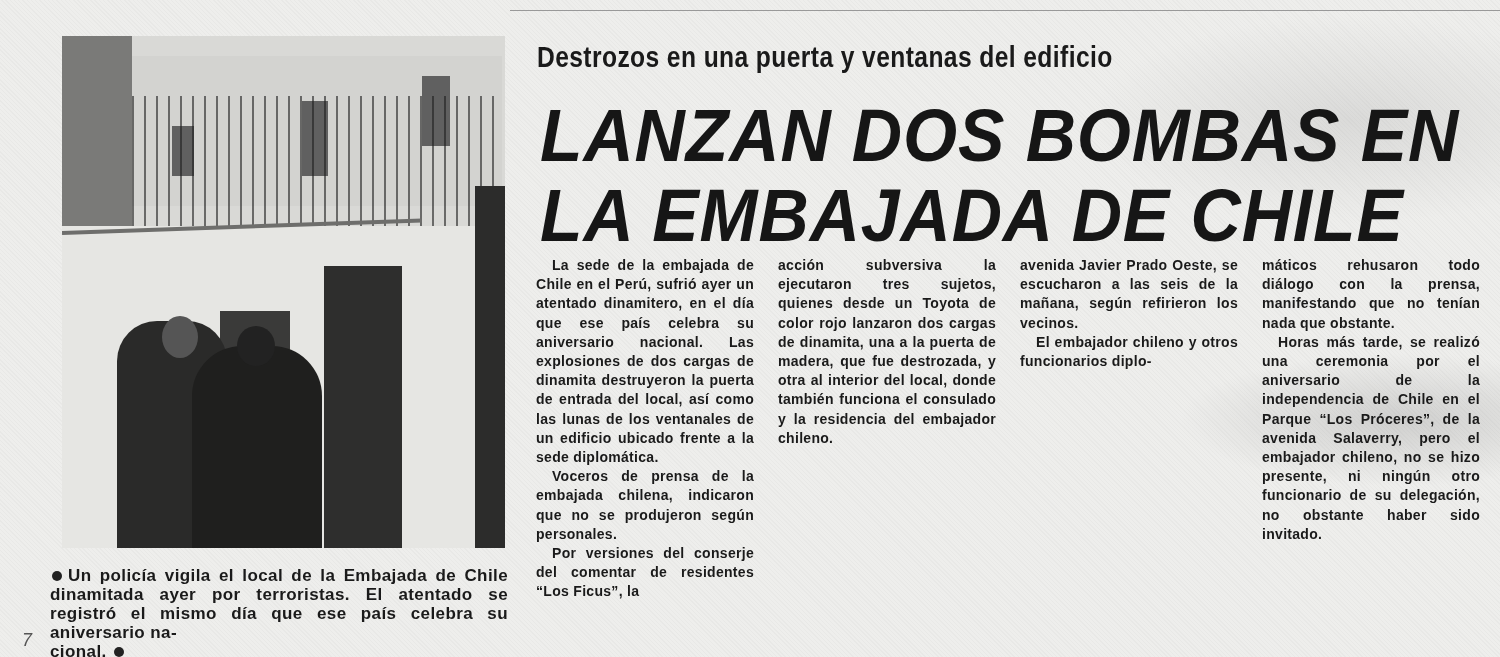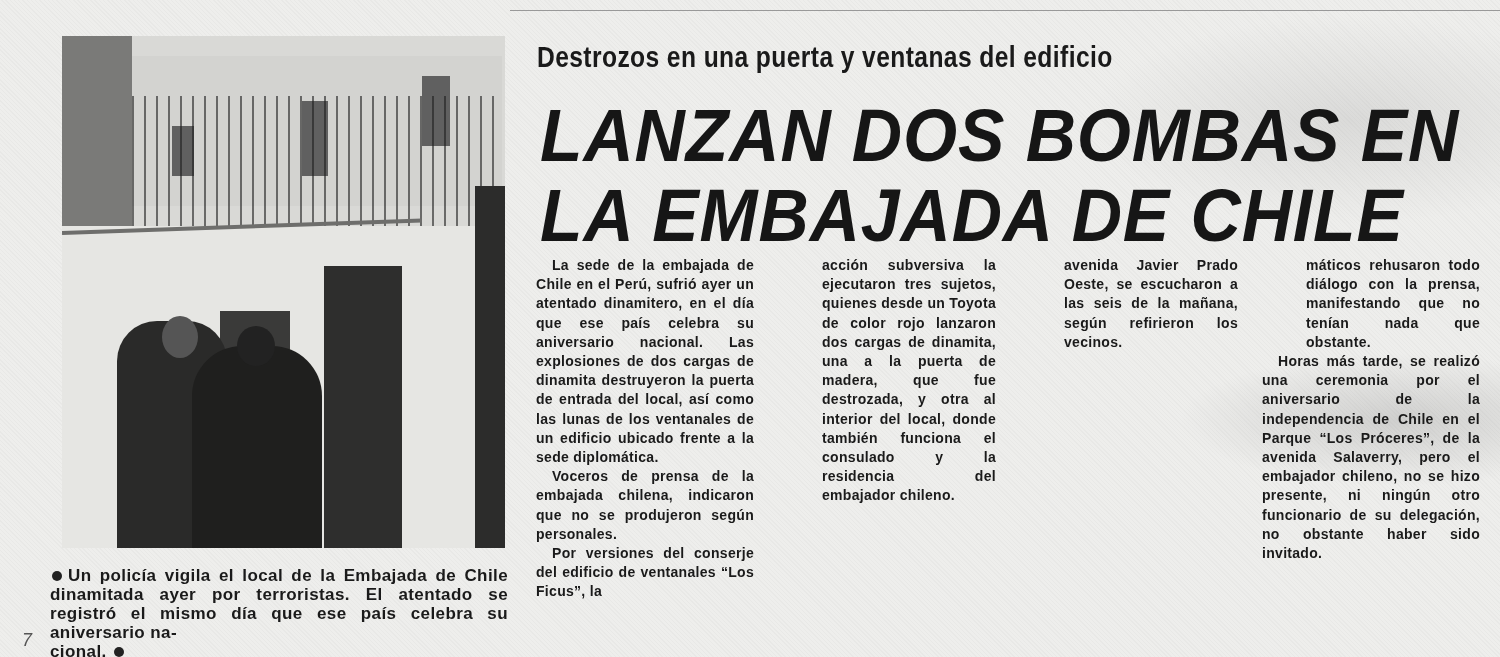--- a/index.html
+++ b/index.html
@@ -64,21 +64,21 @@
     font-size:74px; line-height:80px; letter-spacing:1px;
     transform:scaleX(0.94); transform-origin:left;
     white-space:nowrap; color:#161616;
   }
   .col {
     position:absolute; top:256px; width:218px;
     font-size:14px; line-height:19.2px; font-weight:bold;
     text-align:justify; letter-spacing:0.3px;
   }
   .col p { margin:0; text-indent:16px; }
-  .col p.noindent { text-indent:0;margin-left:44px; }
+  .col p.noindent { text-indent:0; }
   .subhead { font-weight:bold; text-indent:0 !important; }
   .bullet { display:inline-block; width:10px; height:10px; border-radius:50%; background:#222; margin:0 6px 0 2px; vertical-align:0; }
   .c1 { left:536px; }
   .c2 { left:778px; }
   .c3 { left:1020px; }
   .c4 { left:1262px; }
   .page-num { position:absolute; left:22px; top:630px; font-size:18px; font-style:italic; color:#555; }
 </style>
 </head>
 <body>
@@ -112,29 +112,30 @@
 
   <div class="kicker">Destrozos en una puerta y ventanas del edificio</div>
   <div class="headline">
     <div>LANZAN DOS BOMBAS EN</div>
     <div>LA EMBAJADA DE CHILE</div>
   </div>
 
   <div class="col c1">
     <p>La sede de la embajada de Chile en el Perú, sufrió ayer un atentado dinamitero, en el día que ese país celebra su aniversario nacional. Las explosiones de dos cargas de dinamita destruyeron la puerta de entrada del local, así como las lunas de los ventanales de un edificio ubicado frente a la sede diplomática.</p>
     <p>Voceros de prensa de la embajada chilena, indicaron que no se produjeron según personales.</p>
-    <p>Por versiones del conserje del edificio de ventanales “Los Ficus”, la</p>
+    <p>Por versiones del conserje del comentar de residentes “Los Ficus”, la</p>
   </div>
 
   <div class="col c2">
     <p class="noindent">acción subversiva la ejecutaron tres sujetos, quienes desde un Toyota de color rojo lanzaron dos cargas de dinamita, una a la puerta de madera, que fue destrozada, y otra al interior del local, donde también funciona el consulado y la residencia del embajador chileno.</p>
   </div>
 
   <div class="col c3">
     <p class="noindent">avenida Javier Prado Oeste, se escucharon a las seis de la mañana, según refirieron los vecinos.</p>
+    <p>El embajador chileno y otros funcionarios diplo-</p>
   </div>
 
   <div class="col c4">
     <p class="noindent">máticos rehusaron todo diálogo con la prensa, manifestando que no tenían nada que obstante.</p>
     <p>Horas más tarde, se realizó una ceremonia por el aniversario de la independencia de Chile en el Parque “Los Próceres”, de la avenida Salaverry, pero el embajador chileno, no se hizo presente, ni ningún otro funcionario de su delegación, no obstante haber sido invitado.</p>
   </div>
 
   <div class="page-num">7</div>
 </div>
 

